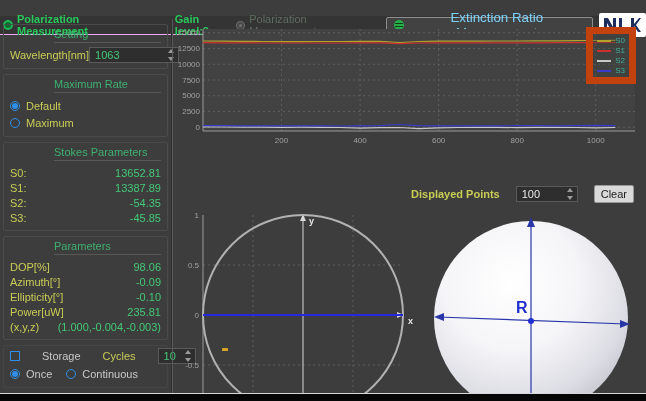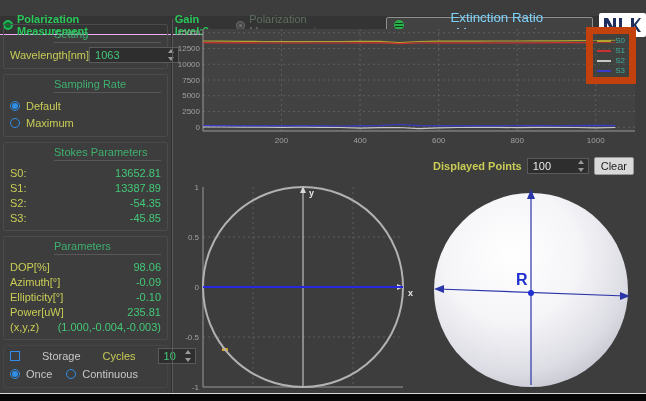--- a/index.html
+++ b/index.html
@@ -56,21 +56,21 @@
   .gray-label { color:#c8c8c8; }
 
   
   .main { position:absolute; left:172px; top:19px; right:0; bottom:8px; border-left:1px solid #5a5a5a; }
   .chart-wrap { position:relative; height:136px; }
   .legend { position:absolute; top:8px; right:10px; border:7px solid #c2410c; padding:2px 4px;
             display:flex; flex-direction:column; gap:1px; background:rgba(58,66,58,.35); }
   .legend-entry { display:flex; align-items:center; gap:4px; font-size:8px; color:#3fae9e; }
   .legend-swatch { width:14px; height:2px; display:inline-block; }
   .controls-row { height:22px; display:flex; align-items:center; justify-content:flex-end;
-                  gap:5px; padding-right:12px; font-size:11px; }
+                  gap:16px; padding-right:12px; font-size:11px;margin-top:28px; }
   .controls-row .plabel { font-weight:bold; }
   .dp-input input { color:#e8e8e8; width:62px; }
   .clear-btn { background:#d9d9d9; color:#1c1c1c; border:1px solid #9a9a9a; border-radius:2px;
                font-size:11px; height:18px; padding:0 6px; cursor:pointer;
                font-family:"Liberation Sans",sans-serif; }
   .plots-row { position:relative; height:238px; }
   #ellipse-chart { position:absolute; left:4px; top:4px; }
   #sphere-plot { position:absolute; right:4px; top:0px; }
 
   
@@ -117,21 +117,21 @@
           <input style="width: 90px;" value="1063">
           <span class="spin-arrows">
             <span class="spin-up"></span>
             <span class="spin-dn"></span>
           </span>
         </span>
       </div>
     </div>
 
     <div class="group">
-      <div class="group-title">Sampling Rate</div>
+      <div class="group-title">Maximum Rate</div>
       <div class="radio-row">
         <span class="radio sel"></span>
         <span class="plabel">Default</span>
       </div>
       <div class="radio-row">
         <span class="radio"></span>
         <span class="plabel">Maximum</span>
       </div>
     </div>
 

